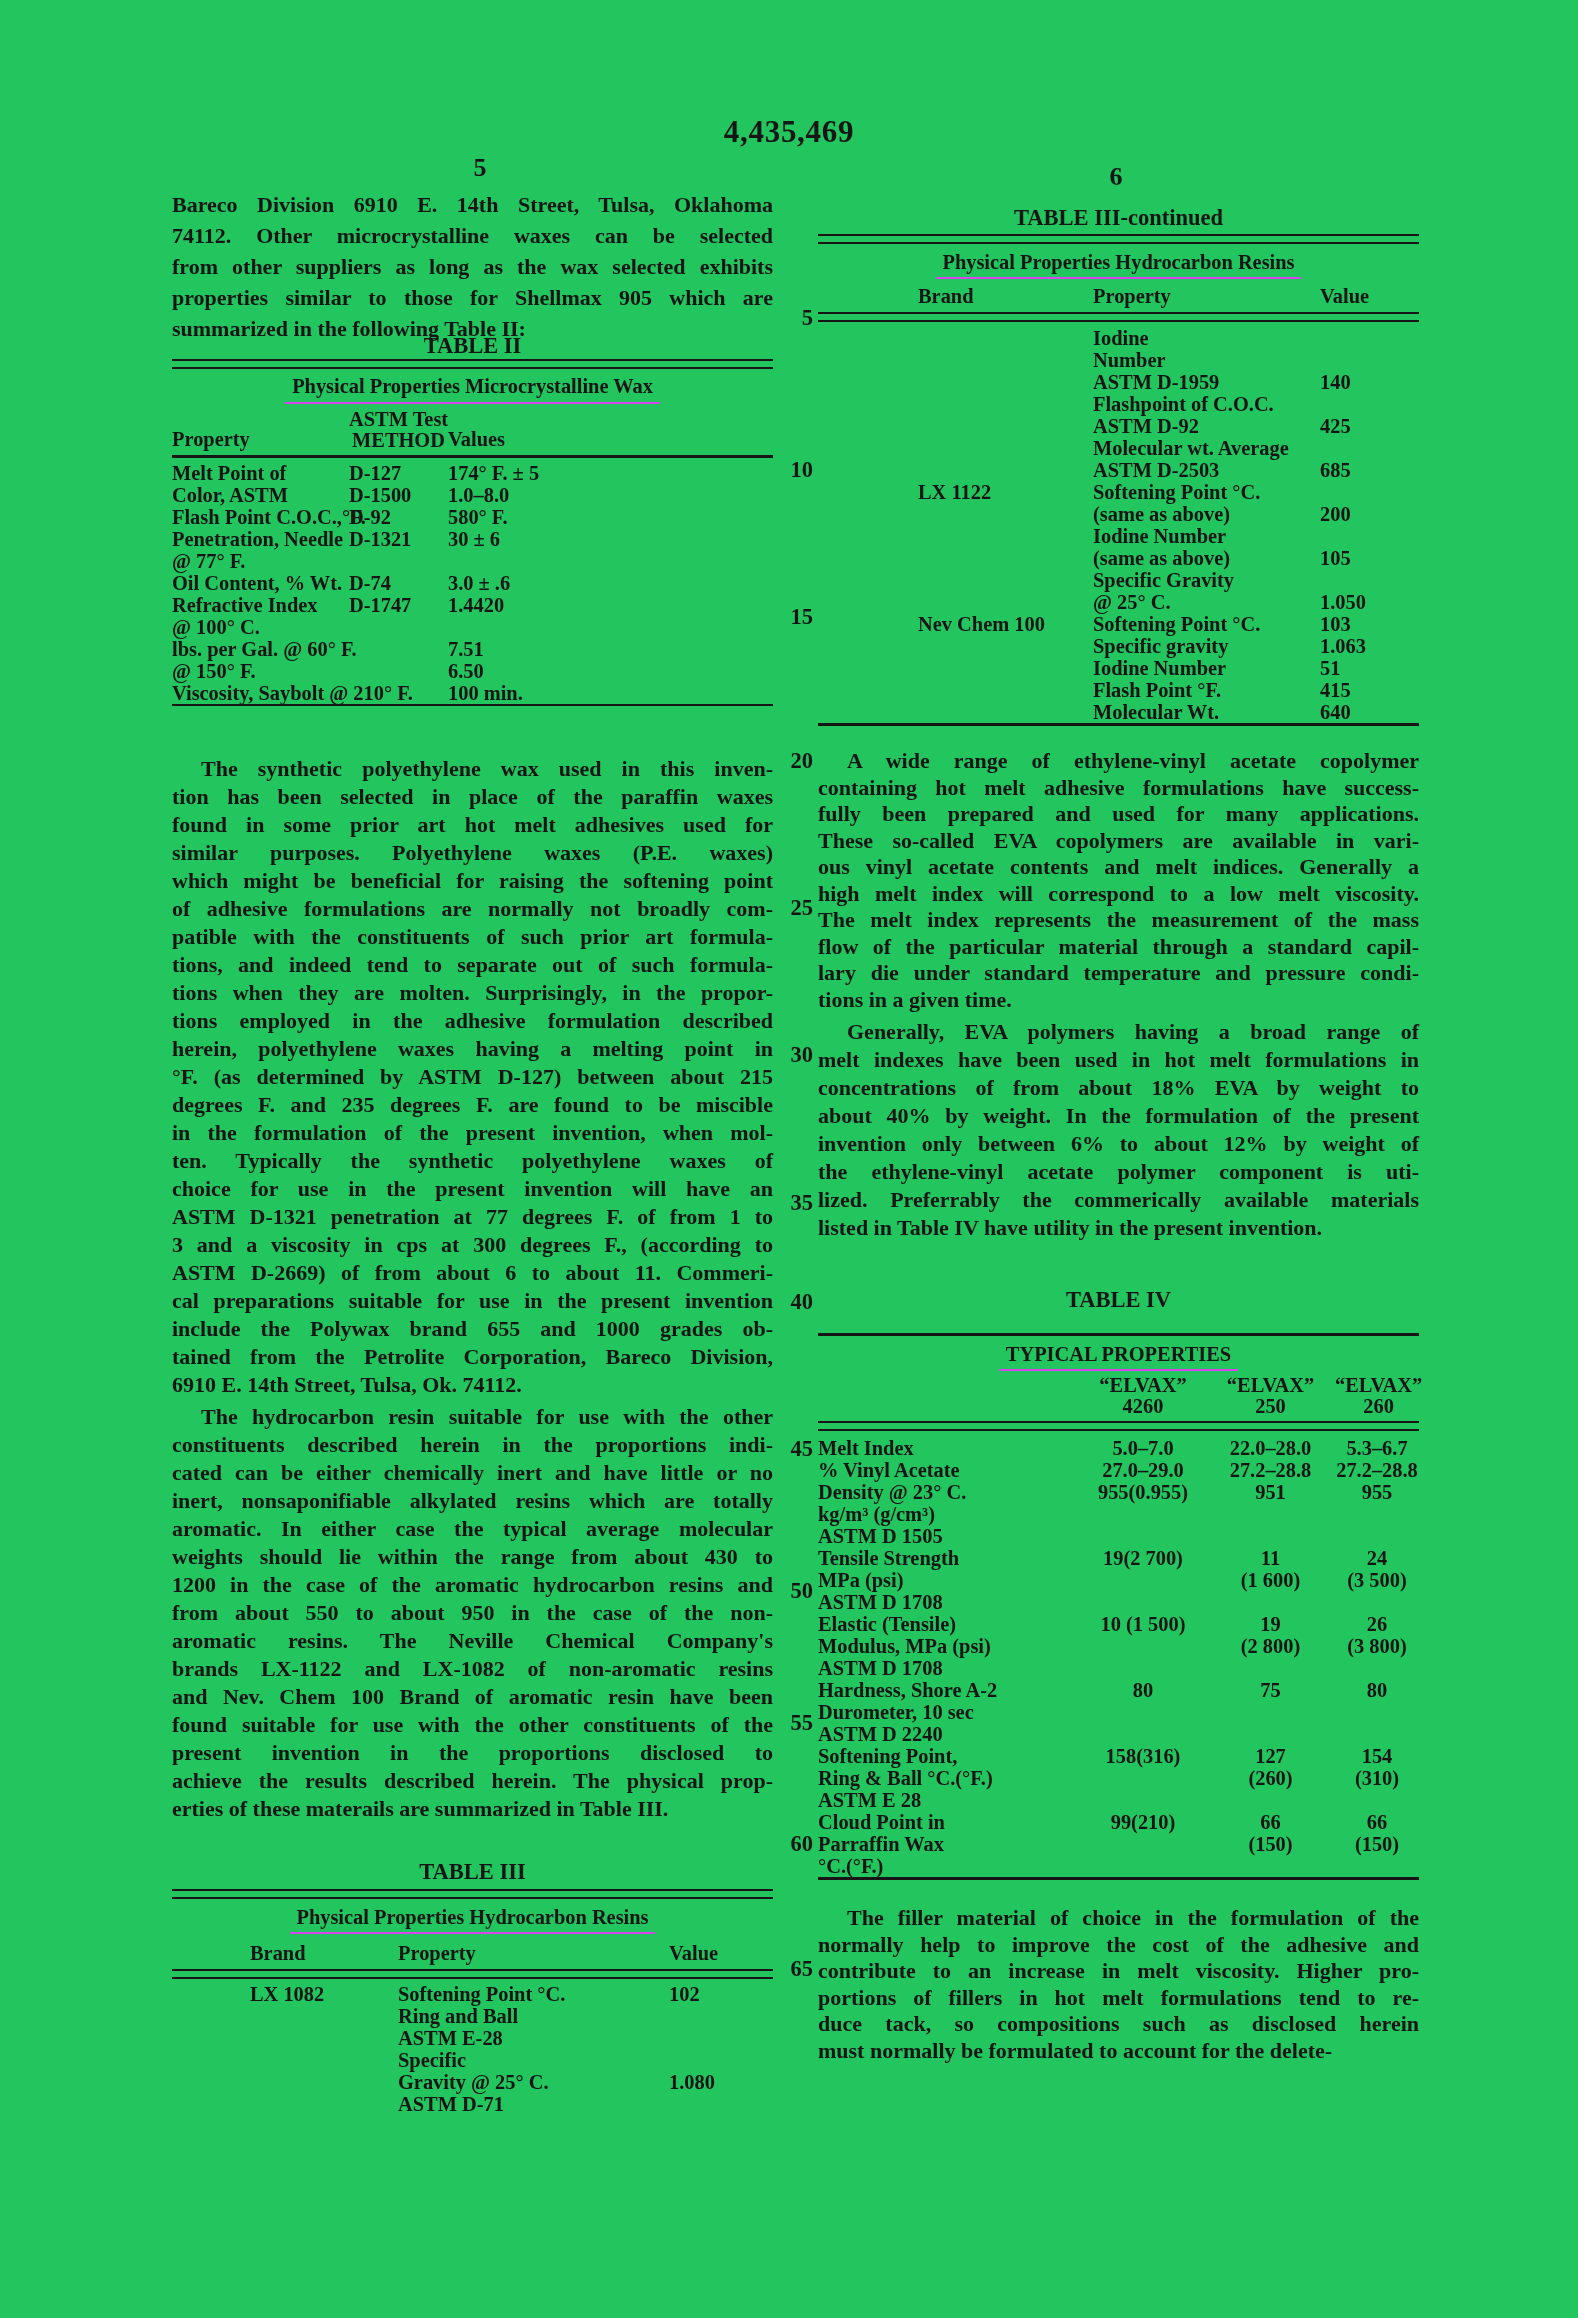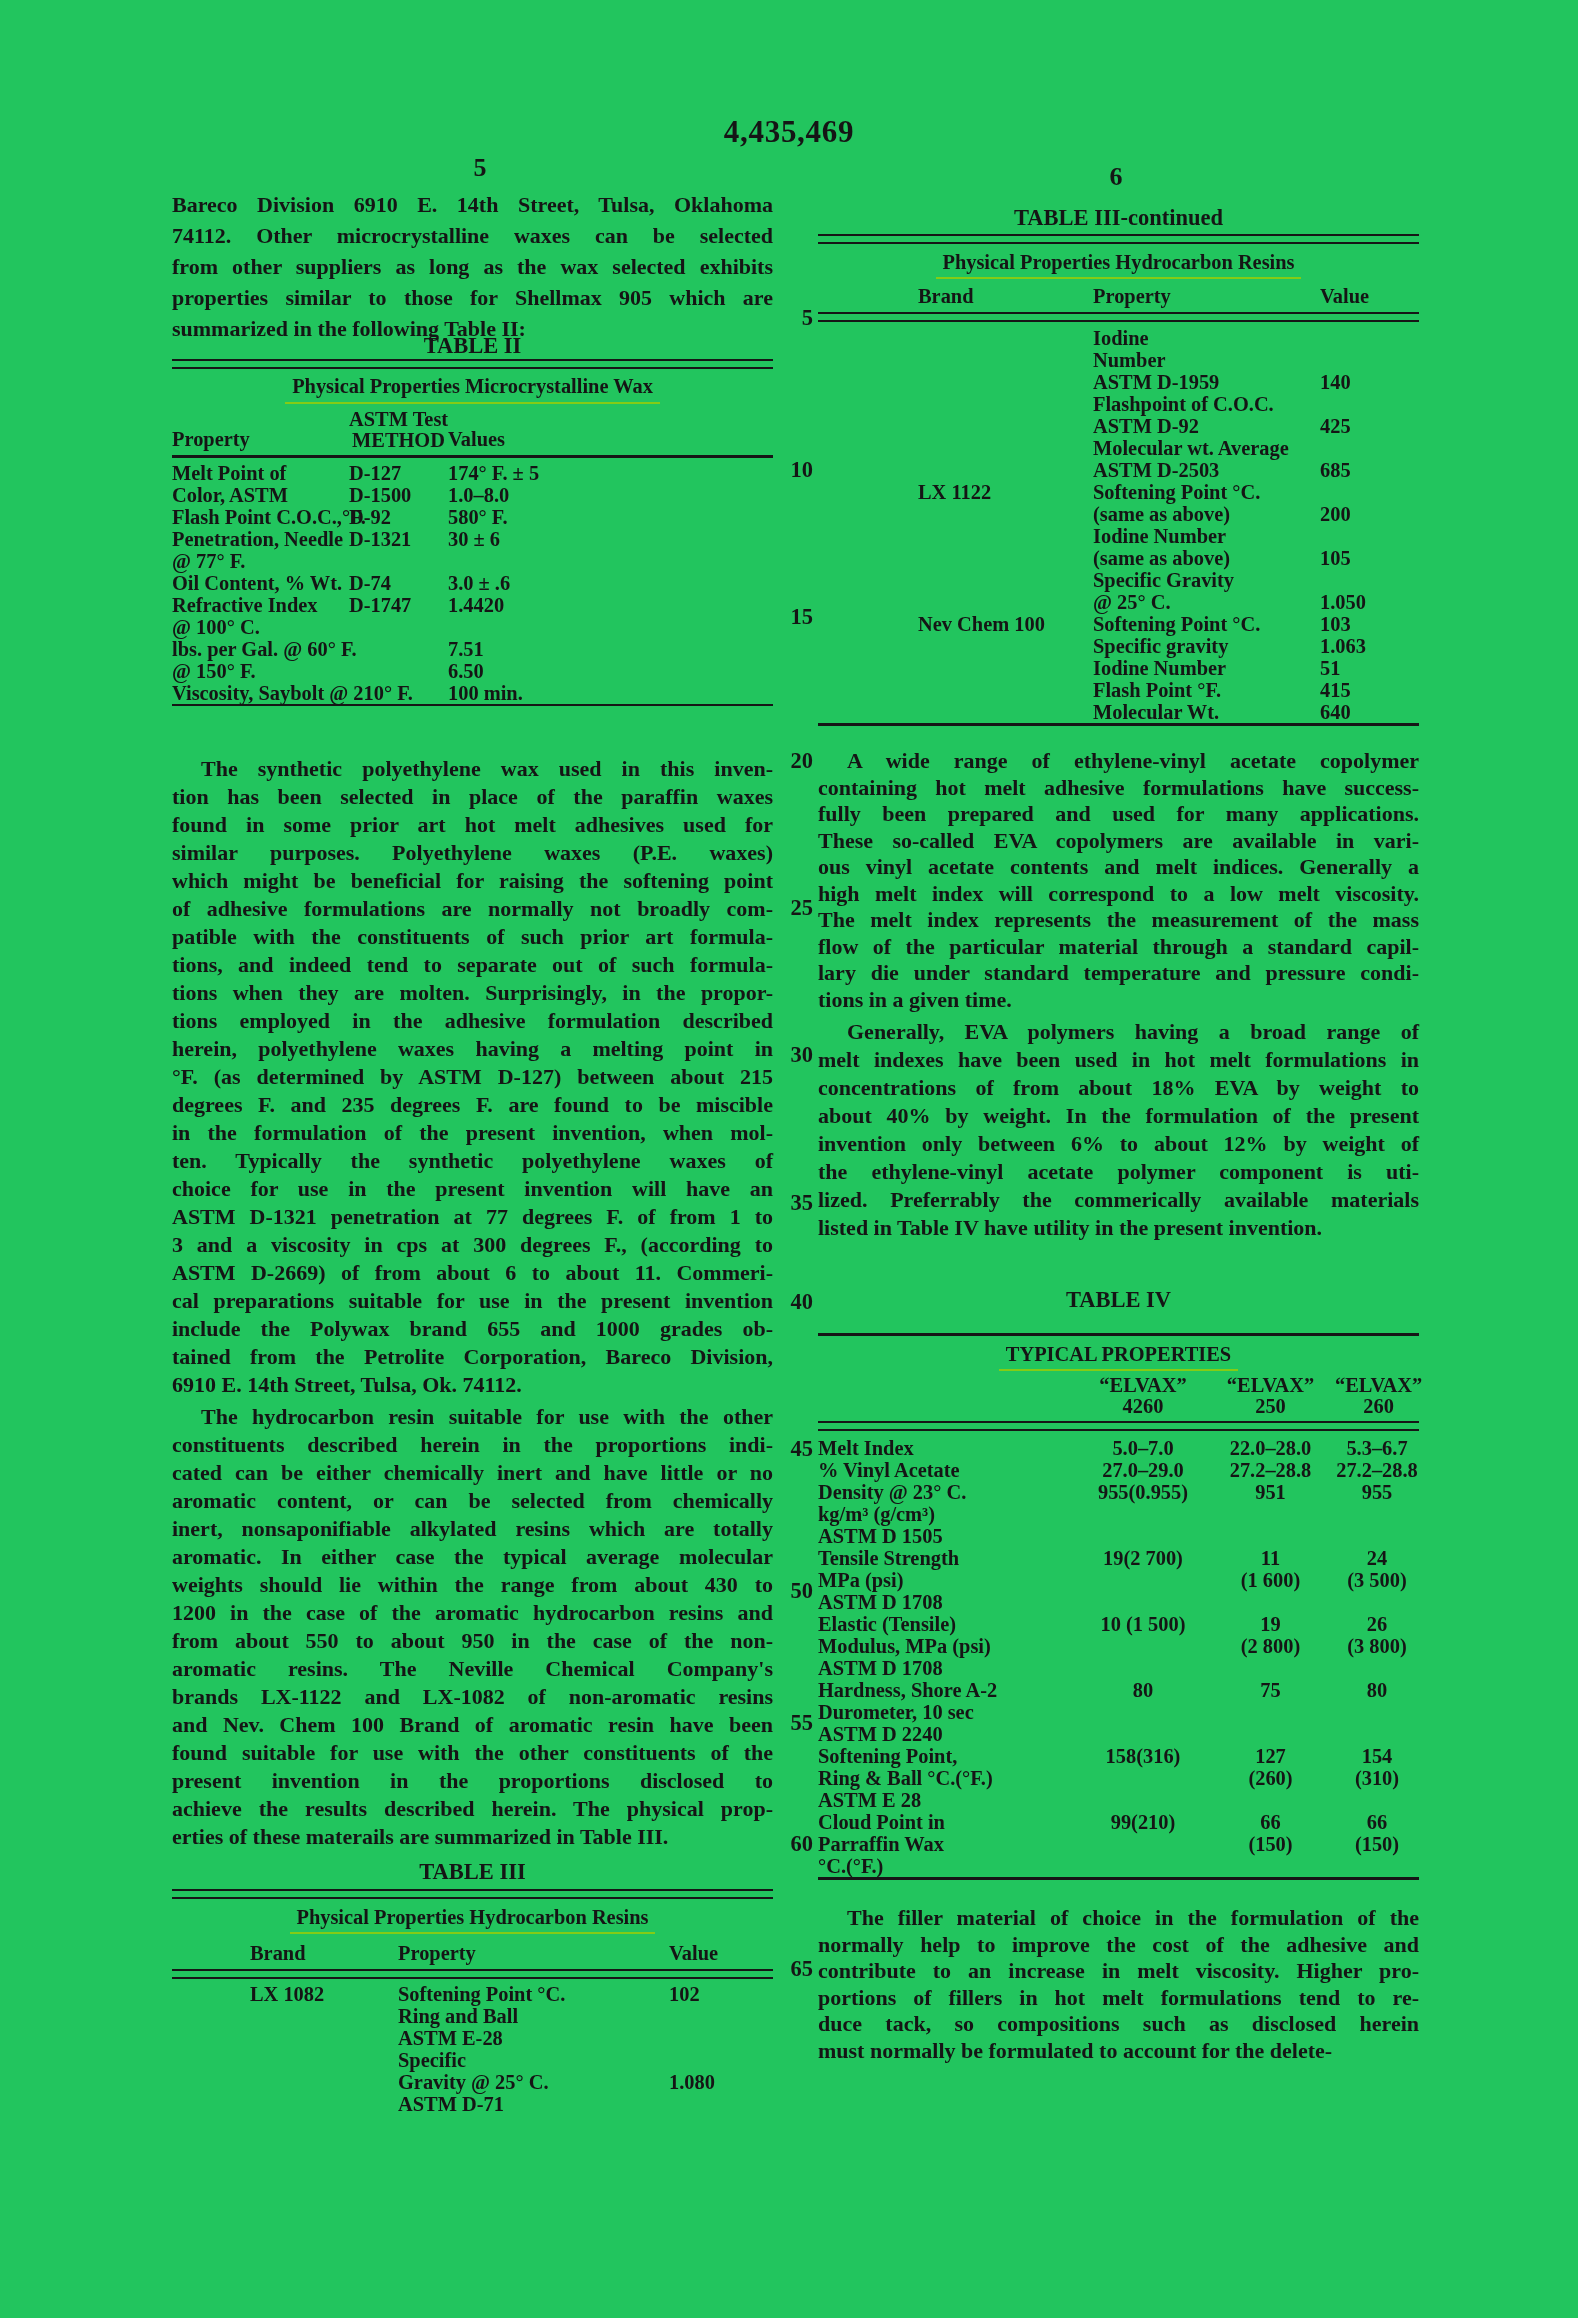--- a/index.html
+++ b/index.html
@@ -35,21 +35,21 @@
   #rp2 { top:814px; }
   #rp3 { top:1701px; }
 
   
   .tblock { position:absolute; left:0; width:100%; font-size:20.4px; }
   .ttitle { text-align:center; font-size:22.5px; height:27px; line-height:27px; }
   .rl   { border-top:3.4px solid #161616; height:0; }
   .rl2  { height:6.1px; border-top:2.7px solid #161616; border-bottom:2px solid #161616; }
   .rlt  { border-top:2px solid #161616; height:0; }
   .subt { display:table; margin:5.4px auto 0 auto; padding:0 6.8px 2.7px 6.8px;
-          border-bottom:2px solid #84cc16; line-height:24.5px; white-space:nowrap; }
+          border-bottom:2px solid #d946ef; line-height:24.5px; white-space:nowrap; }
   .hl { display:block; line-height:21px;text-align:center; }
   .cell { white-space:nowrap; overflow:visible; }
 
   
   #table2 { top:144px; }
   .t2grid { display:grid; grid-template-columns:177px 99px auto; }
   .t2head { margin-top:5.4px; align-items:end; }
   .t2rows > div { display:grid; grid-template-columns:177px 99px auto; height:22px; line-height:22px; }
   #table2 .rl { margin-top:4.1px; }
   .t2rows { margin-top:3.4px; }
@@ -245,21 +245,20 @@
         <div class="line">include the Polywax brand 655 and 1000 grades ob-</div>
         <div class="line">tained from the Petrolite Corporation, Bareco Division,</div>
         <div class="line">6910 E. 14th Street, Tulsa, Ok. 74112.</div>
       </div>
 
     <div class="para indent" id="lp3">
 
     <div class="line">The hydrocarbon resin suitable for use with the other</div>
         <div class="line">constituents described herein in the proportions indi-</div>
         <div class="line">cated can be either chemically inert and have little or no</div>
-        <div class="line">aromatic content, or can be selected from chemically</div>
         <div class="line">inert, nonsaponifiable alkylated resins which are totally</div>
         <div class="line">aromatic. In either case the typical average molecular</div>
         <div class="line">weights should lie within the range from about 430 to</div>
         <div class="line">1200 in the case of the aromatic hydrocarbon resins and</div>
         <div class="line">from about 550 to about 950 in the case of the non-</div>
         <div class="line">aromatic resins. The Neville Chemical Company's</div>
         <div class="line">brands LX-1122 and LX-1082 of non-aromatic resins</div>
         <div class="line">and Nev. Chem 100 Brand of aromatic resin have been</div>
         <div class="line">found suitable for use with the other constituents of the</div>
         <div class="line">present invention in the proportions disclosed to</div>

